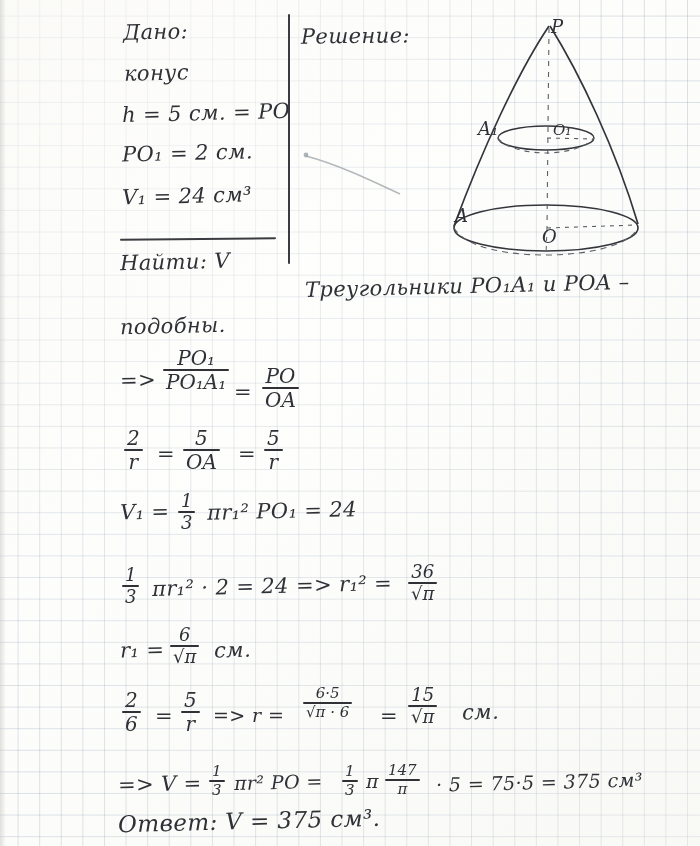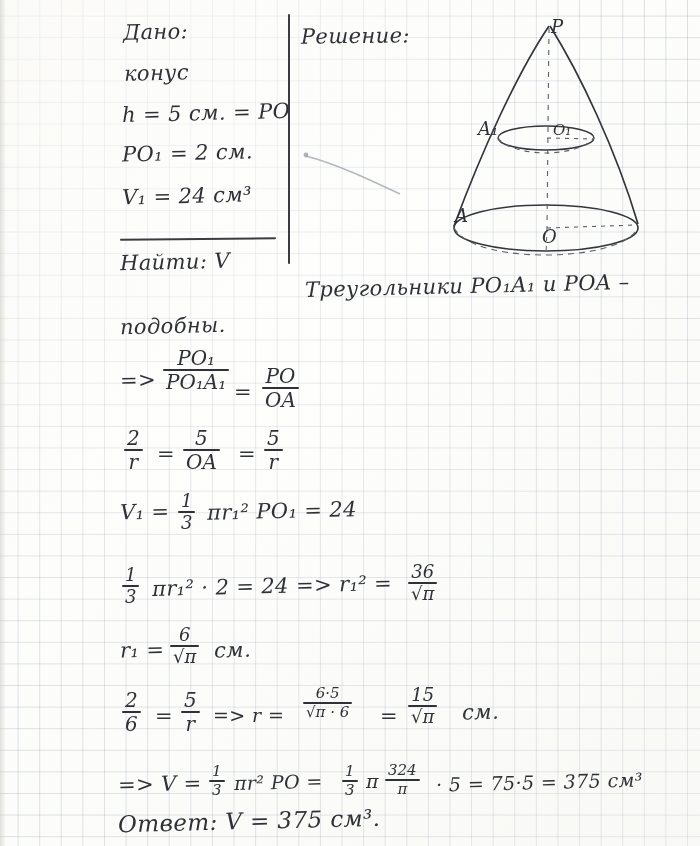--- a/index.html
+++ b/index.html
@@ -270,20 +270,20 @@
     <span class="den">3</span>
   </div>
   <div class="hw s2 sk" style="left:234px; top:773px;">πr² PO =</div>
   <div class="frac f16" style="left:342px; top:764px;">
     <span class="num">1</span>
     <span class="bar"></span>
     <span class="den">3</span>
   </div>
   <div class="hw s2" style="left:366px; top:772px;">π</div>
   <div class="frac f16" style="left:385px; top:763px;">
-    <span class="num">324</span>
+    <span class="num">147</span>
     <span class="bar"></span>
     <span class="den">π</span>
   </div>
   <div class="hw s2 sk" style="left:436px; top:773px;">· 5 = 75·5 = 375 см³</div>
 
   <div class="hw big sk" style="left:118px; top:810px;">Ответ: V = 375 см³.</div>
 </div>
 
 </body></html>

